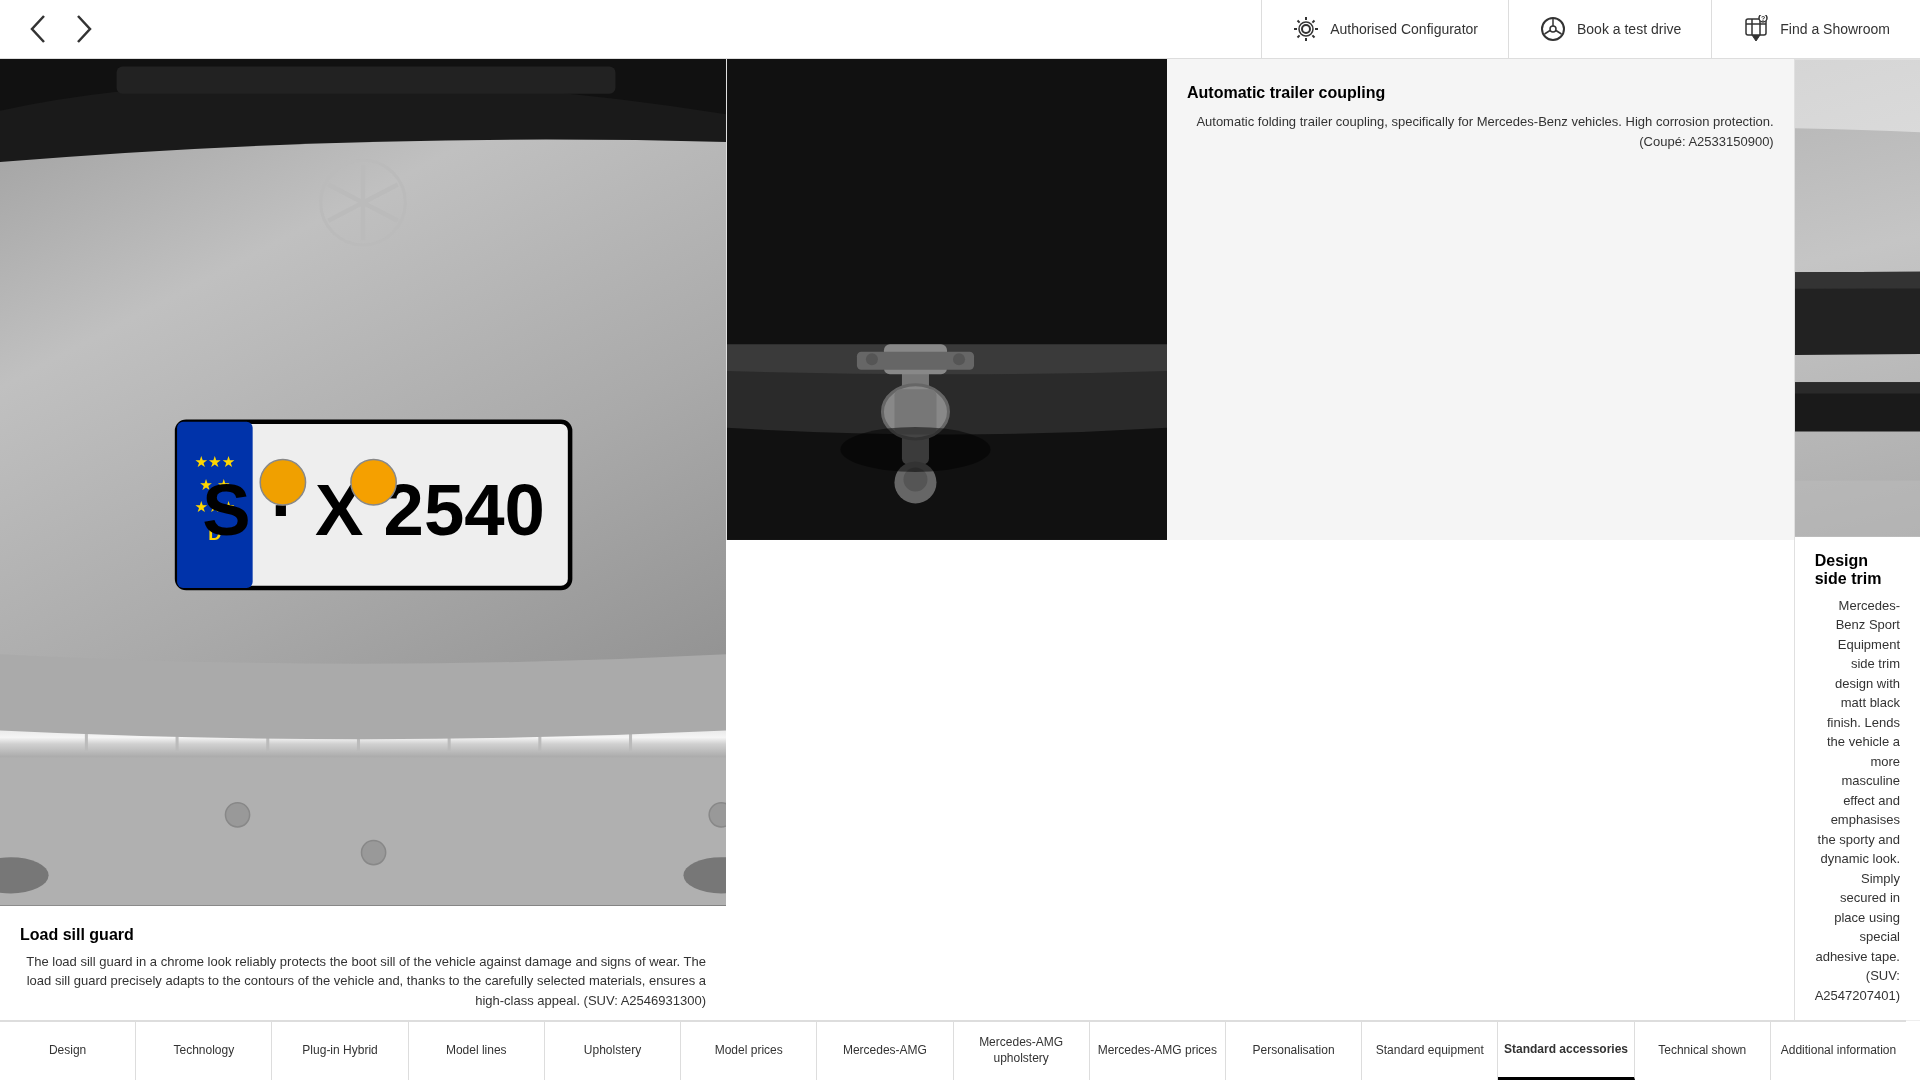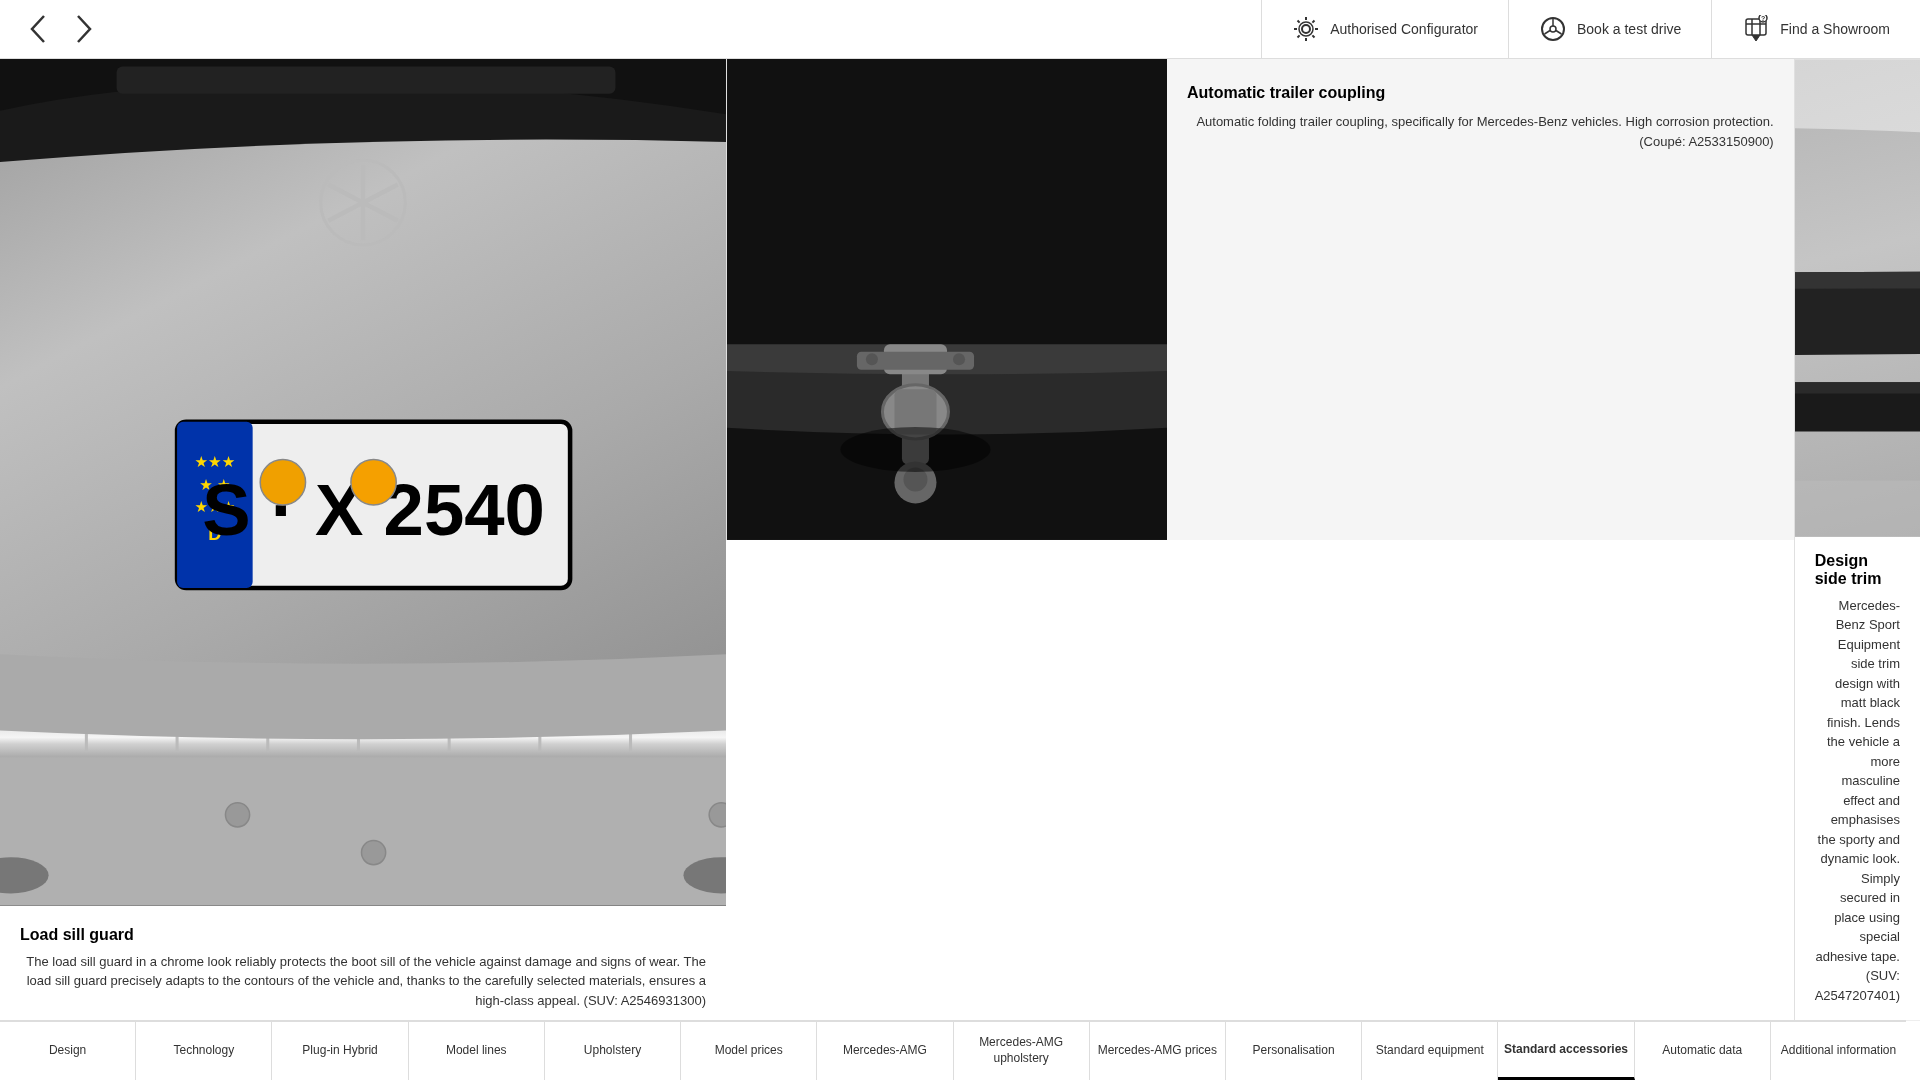--- a/index.html
+++ b/index.html
@@ -465,15 +465,15 @@
   <div class="bottom-nav-item">Plug-in Hybrid</div>
   <div class="bottom-nav-item">Model lines</div>
   <div class="bottom-nav-item">Upholstery</div>
   <div class="bottom-nav-item">Model prices</div>
   <div class="bottom-nav-item">Mercedes-AMG</div>
   <div class="bottom-nav-item">Mercedes-AMG upholstery</div>
   <div class="bottom-nav-item">Mercedes-AMG prices</div>
   <div class="bottom-nav-item">Personalisation</div>
   <div class="bottom-nav-item">Standard equipment</div>
   <div class="bottom-nav-item active">Standard accessories</div>
-  <div class="bottom-nav-item">Automatic data</div>
+  <div class="bottom-nav-item">Technical shown</div>
   <div class="bottom-nav-item">Additional information</div>
 </div>
 
 </body></html>

